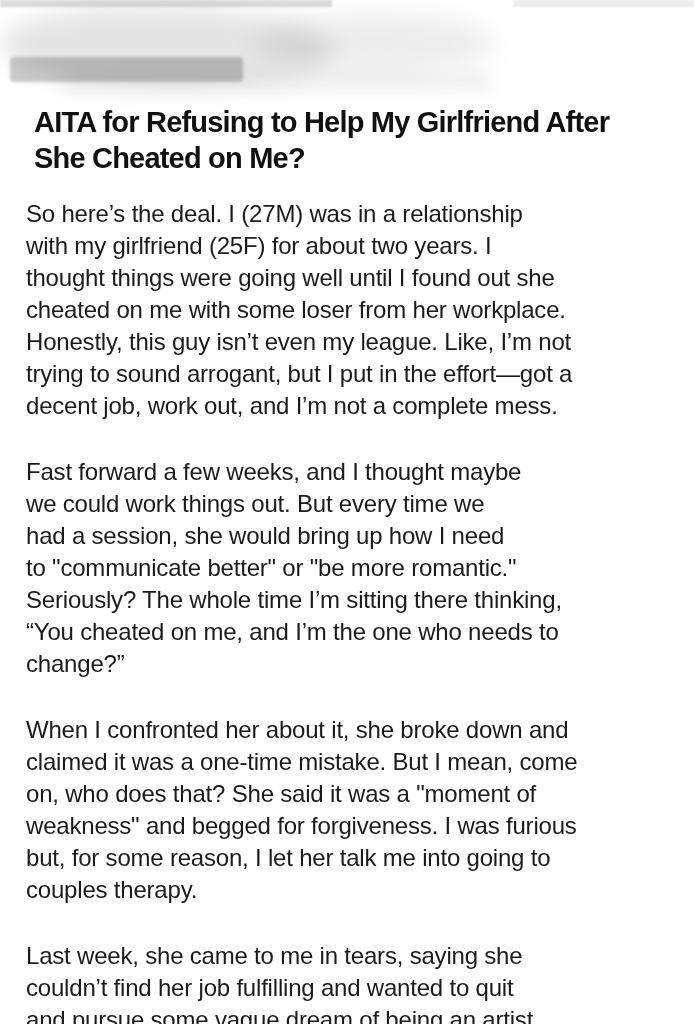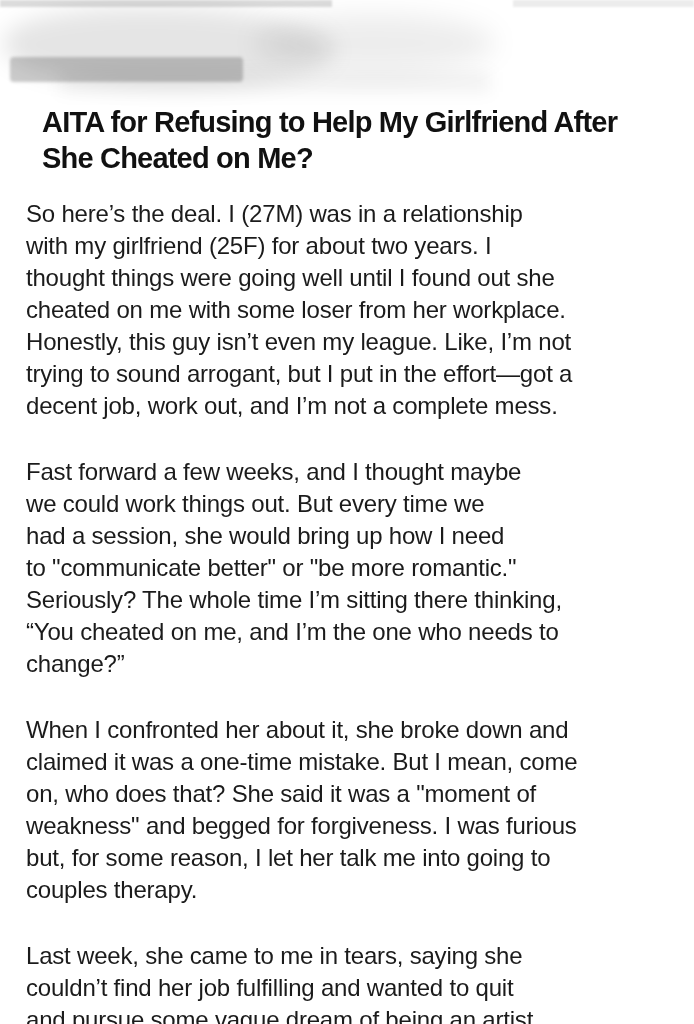--- a/index.html
+++ b/index.html
@@ -56,21 +56,21 @@
   }
 
   
   .post {
     position: absolute;
     left: 26px;
     right: 26px;
     top: 104px;
   }
   .post-title {
-    margin: 0 0 22px 16px;
+    margin: 0 0 22px 8px;
     font-size: 29px;
     line-height: 36px;
     font-weight: bold;
     letter-spacing: -0.8px;
     color: #111111;
     white-space: pre-line;
   }
   .post-para {
     margin: 14px 0 34px 0;
     font-size: 24px;

